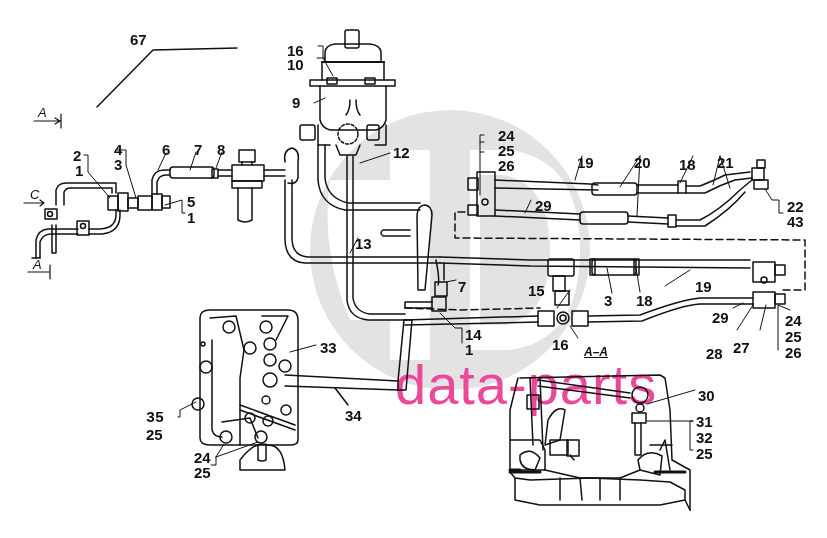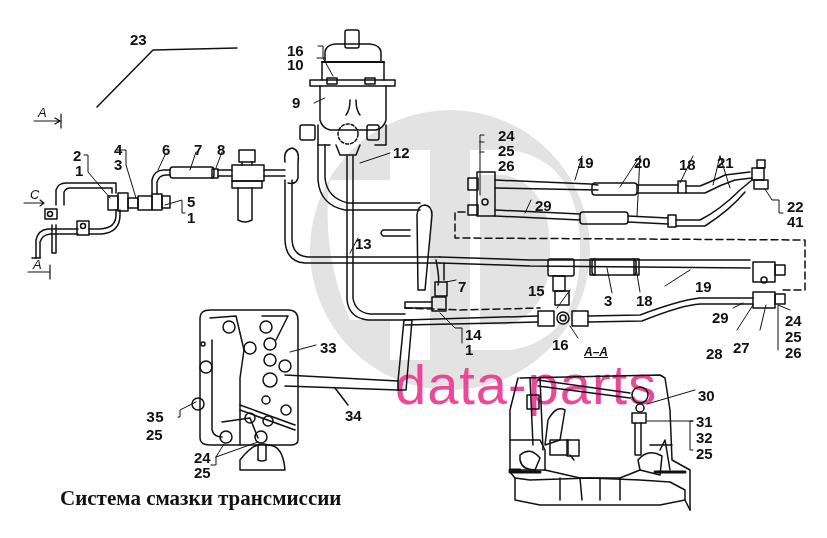--- a/index.html
+++ b/index.html
@@ -241,21 +241,21 @@
       <path d="M 24 203 L 44 203 M 40 200 L 44 203 L 40 206"></path>
       <path d="M 28 272 L 50 272 M 50 265 L 50 279"></path>
     </g>
   </svg>
 
   <div class="lbl italic" style="left:38px;top:106px;">A</div>
   <div class="lbl italic" style="left:30px;top:188px;">C</div>
   <div class="lbl italic" style="left:33px;top:258px;">A</div>
   <div class="section" style="left:584px;top:345px;">A–A</div>
 
-  <div class="lbl" style="left:130px;top:32px;">23</div>
+  <div class="lbl" style="left:130px;top:32px;">67</div>
   <div class="lbl" style="left:287px;top:43px;">16</div>
   <div class="lbl" style="left:287px;top:57px;">10</div>
   <div class="lbl" style="left:292px;top:95px;">9</div>
   <div class="lbl" style="left:393px;top:145px;">12</div>
   <div class="lbl" style="left:73px;top:148px;">2</div>
   <div class="lbl" style="left:75px;top:163px;">1</div>
   <div class="lbl" style="left:114px;top:142px;">4</div>
   <div class="lbl" style="left:114px;top:157px;">3</div>
   <div class="lbl" style="left:162px;top:142px;">6</div>
   <div class="lbl" style="left:194px;top:142px;">7</div>
@@ -263,21 +263,21 @@
   <div class="lbl" style="left:187px;top:194px;">5</div>
   <div class="lbl" style="left:187px;top:210px;">1</div>
   <div class="lbl" style="left:498px;top:128px;">24</div>
   <div class="lbl" style="left:498px;top:143px;">25</div>
   <div class="lbl" style="left:498px;top:158px;">26</div>
   <div class="lbl" style="left:577px;top:155px;">19</div>
   <div class="lbl" style="left:634px;top:155px;">20</div>
   <div class="lbl" style="left:679px;top:157px;">18</div>
   <div class="lbl" style="left:717px;top:155px;">21</div>
   <div class="lbl" style="left:787px;top:199px;">22</div>
-  <div class="lbl" style="left:787px;top:214px;">41</div>
+  <div class="lbl" style="left:787px;top:214px;">43</div>
   <div class="lbl" style="left:535px;top:198px;">29</div>
   <div class="lbl" style="left:355px;top:236px;">13</div>
   <div class="lbl" style="left:458px;top:279px;">7</div>
   <div class="lbl" style="left:604px;top:293px;">3</div>
   <div class="lbl" style="left:636px;top:293px;">18</div>
   <div class="lbl" style="left:695px;top:279px;">19</div>
   <div class="lbl" style="left:528px;top:283px;text-align:center;">15</div>
   <div class="lbl" style="left:465px;top:327px;">14</div>
   <div class="lbl" style="left:465px;top:342px;">1</div>
   <div class="lbl" style="left:552px;top:337px;">16</div>
@@ -291,14 +291,13 @@
   <div class="lbl" style="left:345px;top:408px;">34</div>
   <div class="lbl" style="left:146px;top:411px;font-family:Liberation Mono, monospace;">35</div>
   <div class="lbl" style="left:146px;top:427px;">25</div>
   <div class="lbl" style="left:194px;top:450px;">24</div>
   <div class="lbl" style="left:194px;top:465px;">25</div>
   <div class="lbl" style="left:698px;top:388px;">30</div>
   <div class="lbl" style="left:696px;top:414px;">31</div>
   <div class="lbl" style="left:696px;top:430px;">32</div>
   <div class="lbl" style="left:696px;top:446px;">25</div>
 
-  <div class="caption">Система смазки трансмиссии</div>
 </div>
 
 </body></html>

